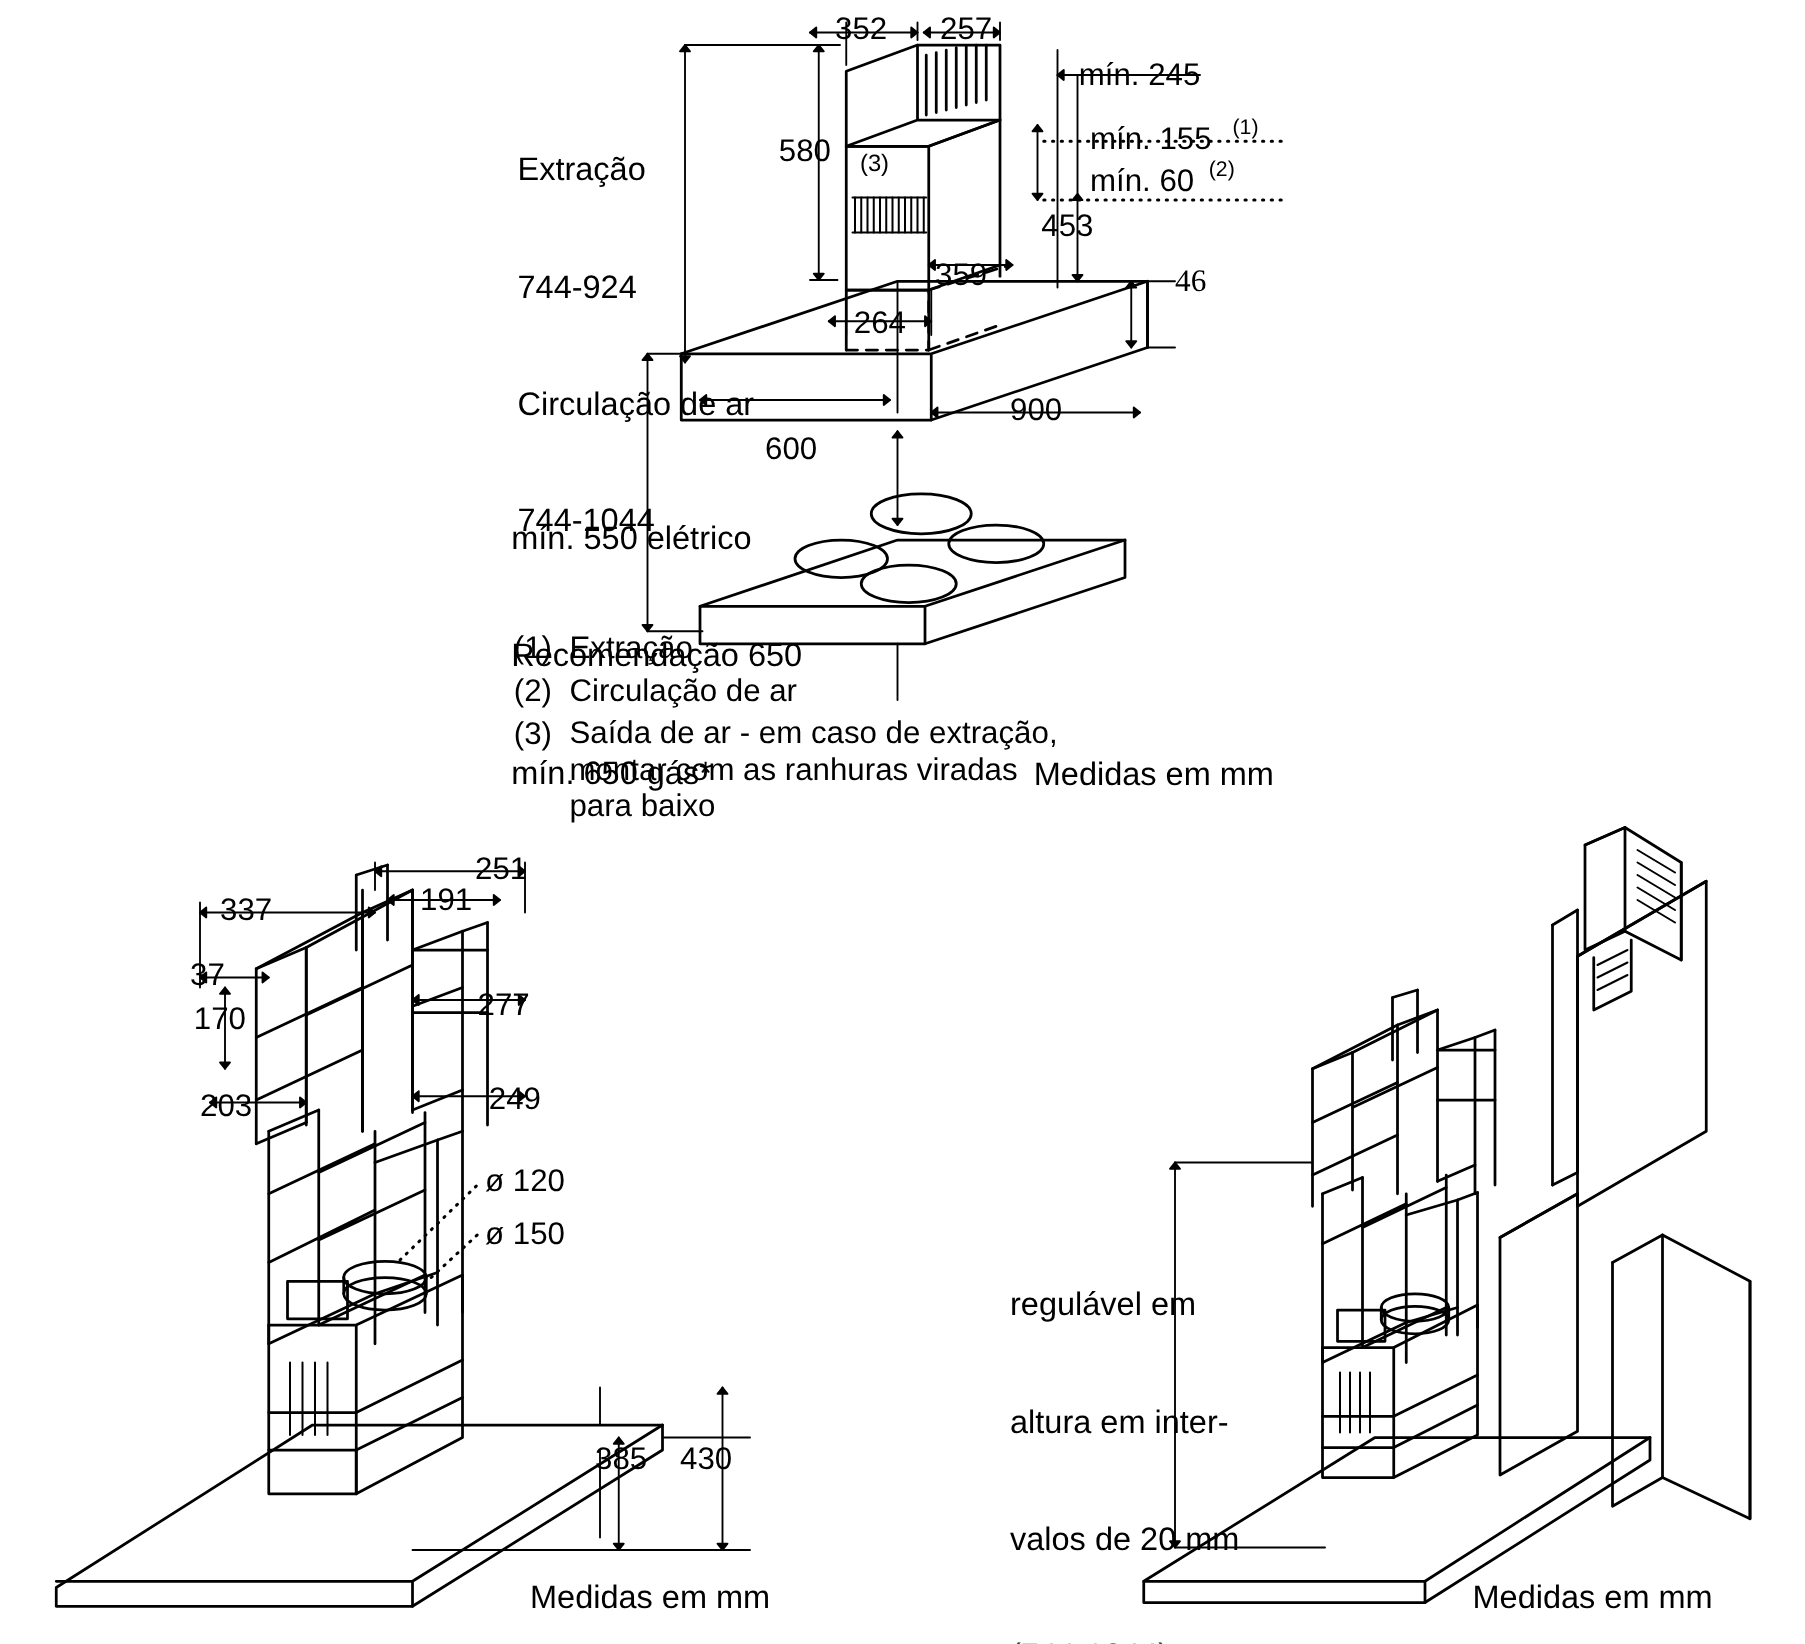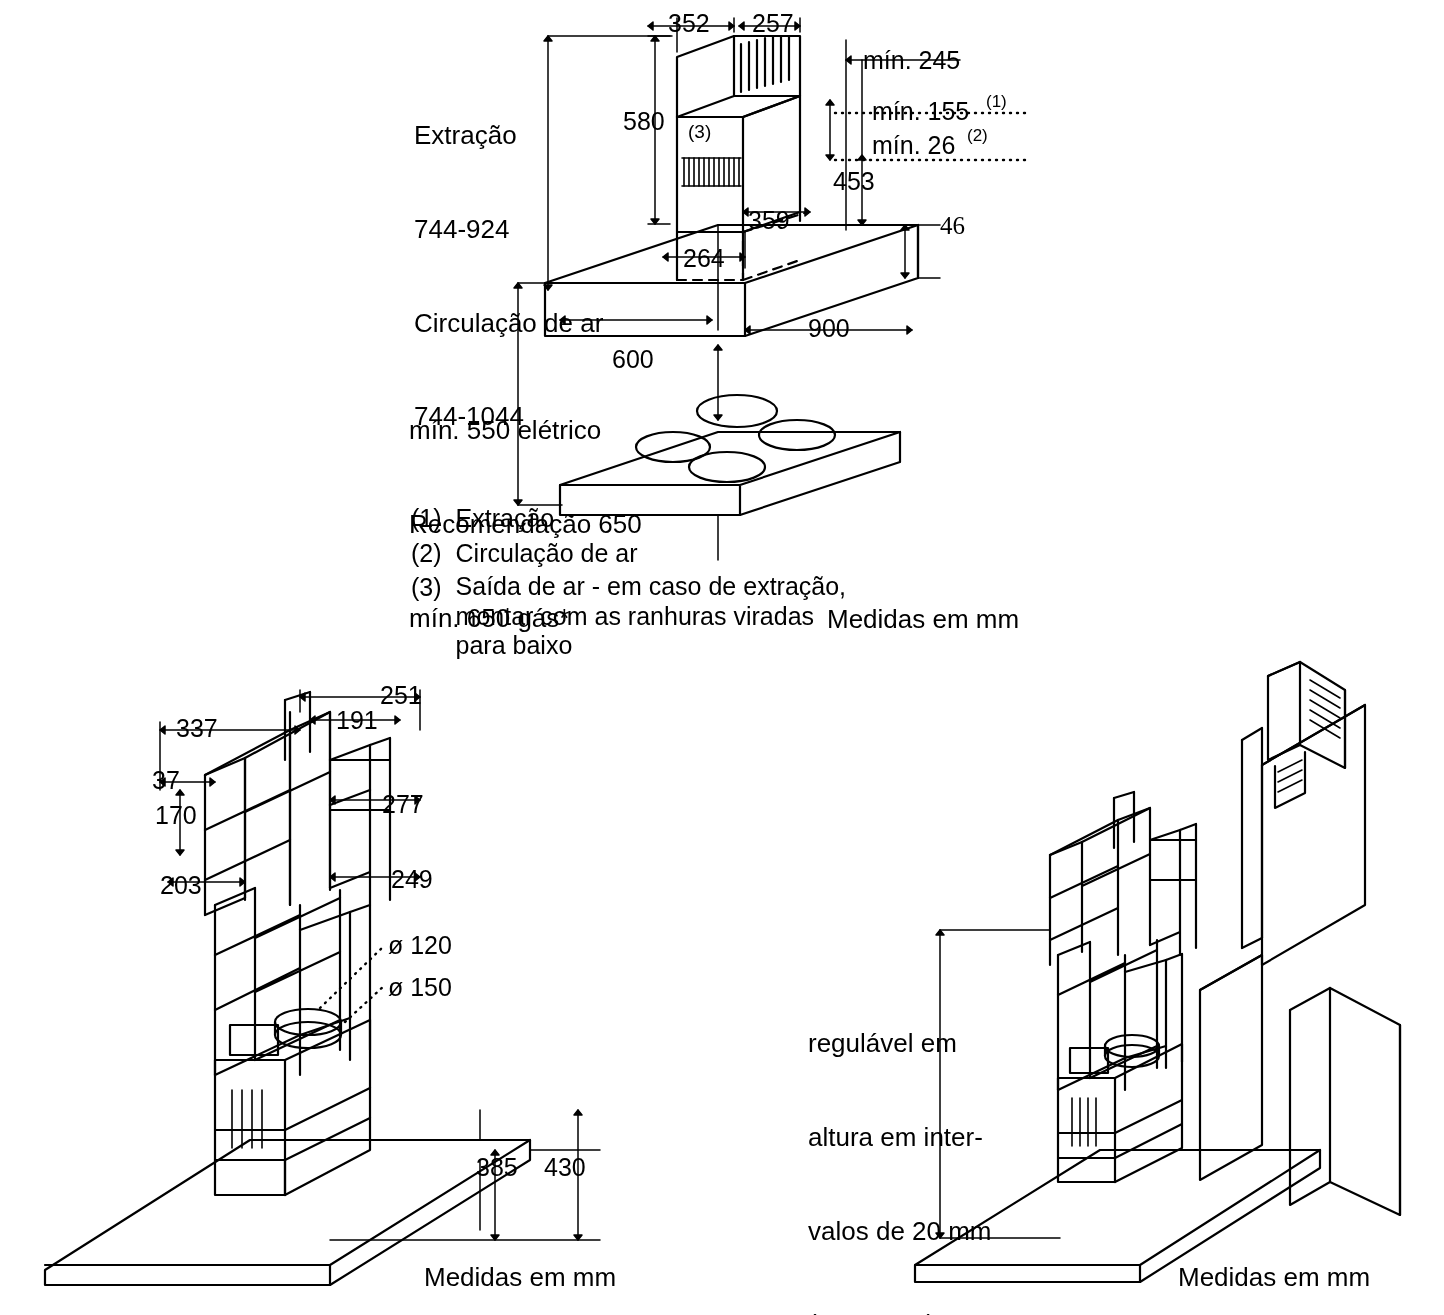--- a/index.html
+++ b/index.html
@@ -353,21 +353,21 @@
   </svg>
 
   <div class="lbl num" style="left:668px; top:8px;">352</div>
   <div class="lbl num" style="left:752px; top:8px;">257</div>
   <div class="lbl num" style="left:623px; top:106px;">580</div>
 
   <div class="lbl" style="left:863px; top:45px;">mín. 245</div>
 
   <div class="lbl" style="left:872px; top:96px;">mín. 155</div>
   <div class="lbl sup" style="left:986px; top:92px;">(1)</div>
-  <div class="lbl" style="left:872px; top:130px;">mín. 26</div>
+  <div class="lbl" style="left:872px; top:130px;">mín. 60</div>
   <div class="lbl sup" style="left:967px; top:126px;">(2)</div>
 
   <div class="lbl num" style="left:833px; top:166px;">453</div>
   <div class="lbl num" style="left:748px; top:205px;">359</div>
   <div class="lbl num" style="left:683px; top:243px;">264</div>
   <div class="lbl num" style="left:940px; top:211px;font-family:Liberation Serif, serif;">46</div>
   <div class="lbl num" style="left:612px; top:344px;">600</div>
   <div class="lbl num" style="left:808px; top:313px;">900</div>
   <div class="lbl sup" style="left:688px; top:120px; font-size:19px;">(3)</div>
 

